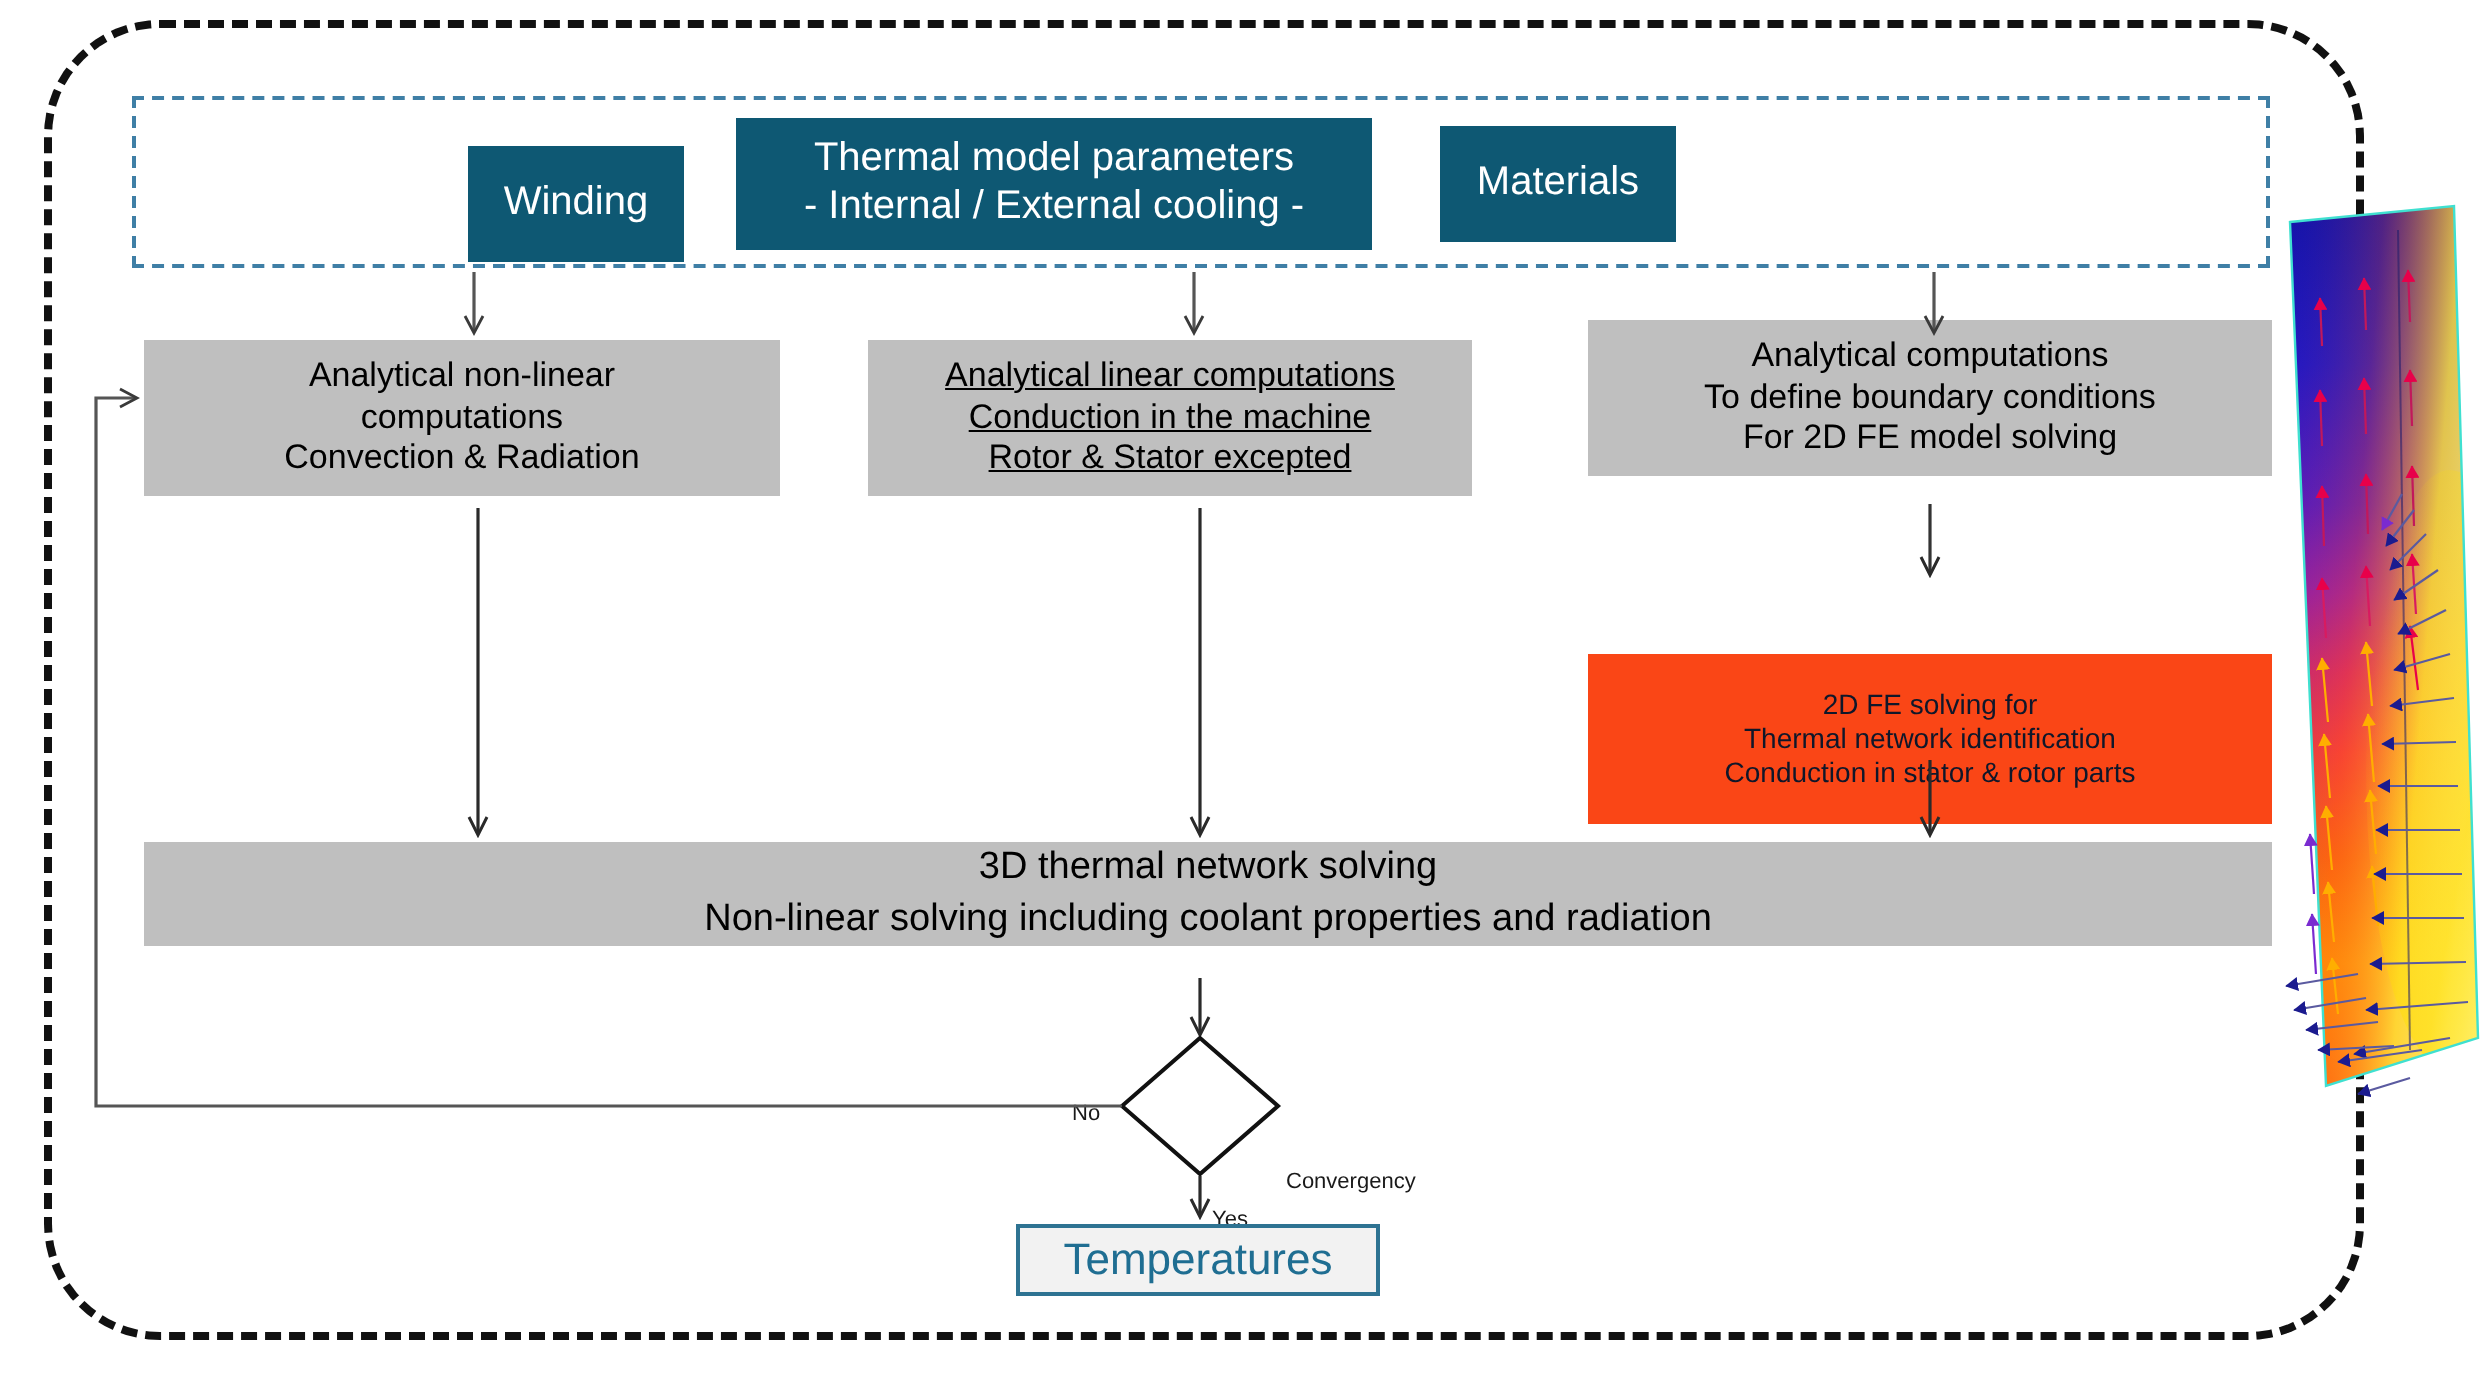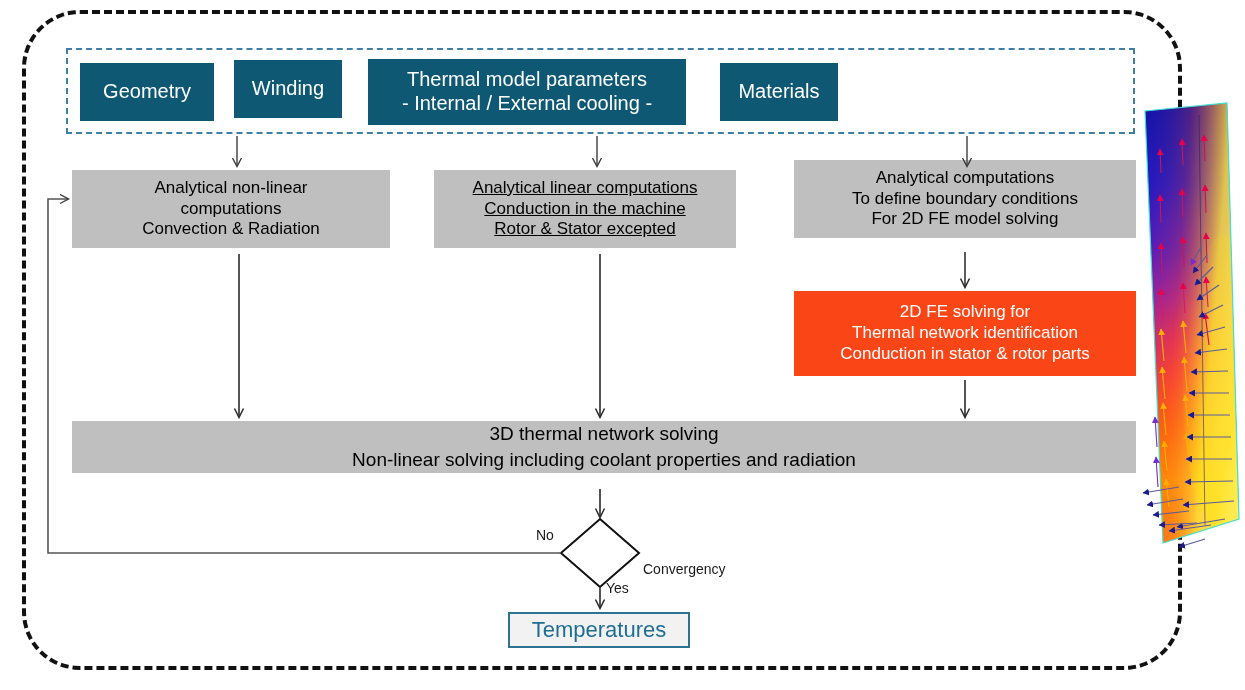--- a/index.html
+++ b/index.html
@@ -59,28 +59,29 @@
     align-items: center;
     justify-content: center;
     text-align: center;
     line-height: 1.22;
     font-size: 17px;
     box-sizing: border-box;
   }
   .orange-box {
     position: absolute;
     background: #fa4616;
-    color: #ffffff;
+    color: #0f172a;
     display: flex;
     align-items: center;
     justify-content: center;
     text-align: center;
     line-height: 1.22;
-    font-size: 17px;
-    box-sizing: border-box;
+    font-size: 14px;
+    box-sizing: border-box;
+    margin-top: 36px;
   }
   .wide-bar {
     position: absolute;
     background: #bfbfbf;
     color: #000000;
     display: flex;
     align-items: center;
     justify-content: center;
     text-align: center;
     line-height: 1.35;
@@ -94,23 +95,24 @@
     color: #1f6e92;
     display: flex;
     align-items: center;
     justify-content: center;
     text-align: right;
     font-size: 22px;
     box-sizing: border-box;
   }
   .edge-label {
     position: absolute;
-    font-size: 14px;
+    font-size: 11px;
     color: #1a1a1a;
     white-space: nowrap;
+    margin-top: 24px;
   }
   svg.connectors {
     position: absolute;
     left: 0;
     top: 0;
     width: 1245px;
     height: 690px;
     pointer-events: none;
   }
   .thermal {
@@ -124,23 +126,22 @@
 </style>
 </head>
 <body>
 
 <div id="canvas">
 
   <div class="outer-frame"></div>
 
   <div class="inputs-frame"></div>
 
-  <div class="teal-box boxline" style="left:80px; top:63px; width:134px; height:58px;">Geometry</div>
-
-  <div class="teal-box boxline" style="left:234px; top:60px; width:108px; height:58px;">Winding</div>
+
+  <div class="teal-box boxline" style="left:234px; top:73px; width:108px; height:58px;">Winding</div>
 
   <div class="teal-box boxline" style="left:720px; top:63px; width:118px; height:58px;">Materials</div>
 
   <div class="teal-box boxline" style="left:368px; top:59px; width:318px; height:66px;">Thermal model parameters
 - Internal / External cooling -</div>
 
 
   <div class="gray-box boxline" style="left:72px; top:170px; width:318px; height:78px;">Analytical non-linear
 computations
 Convection &amp; Radiation</div>

